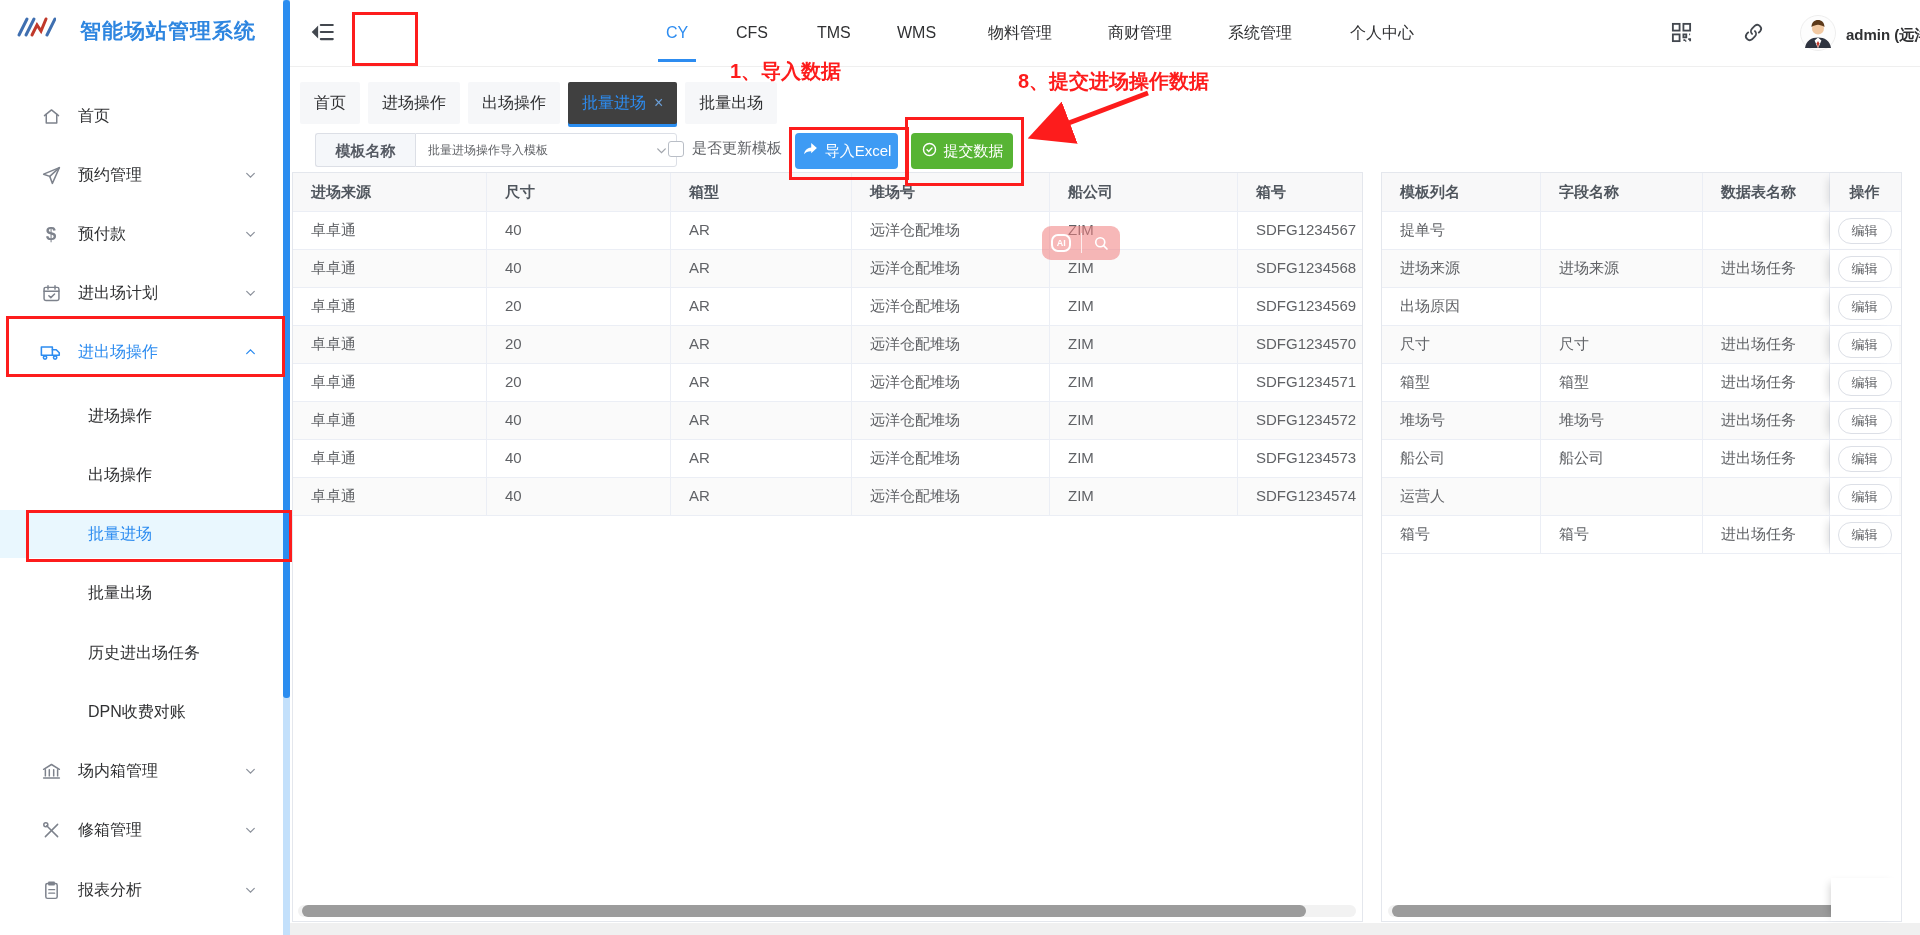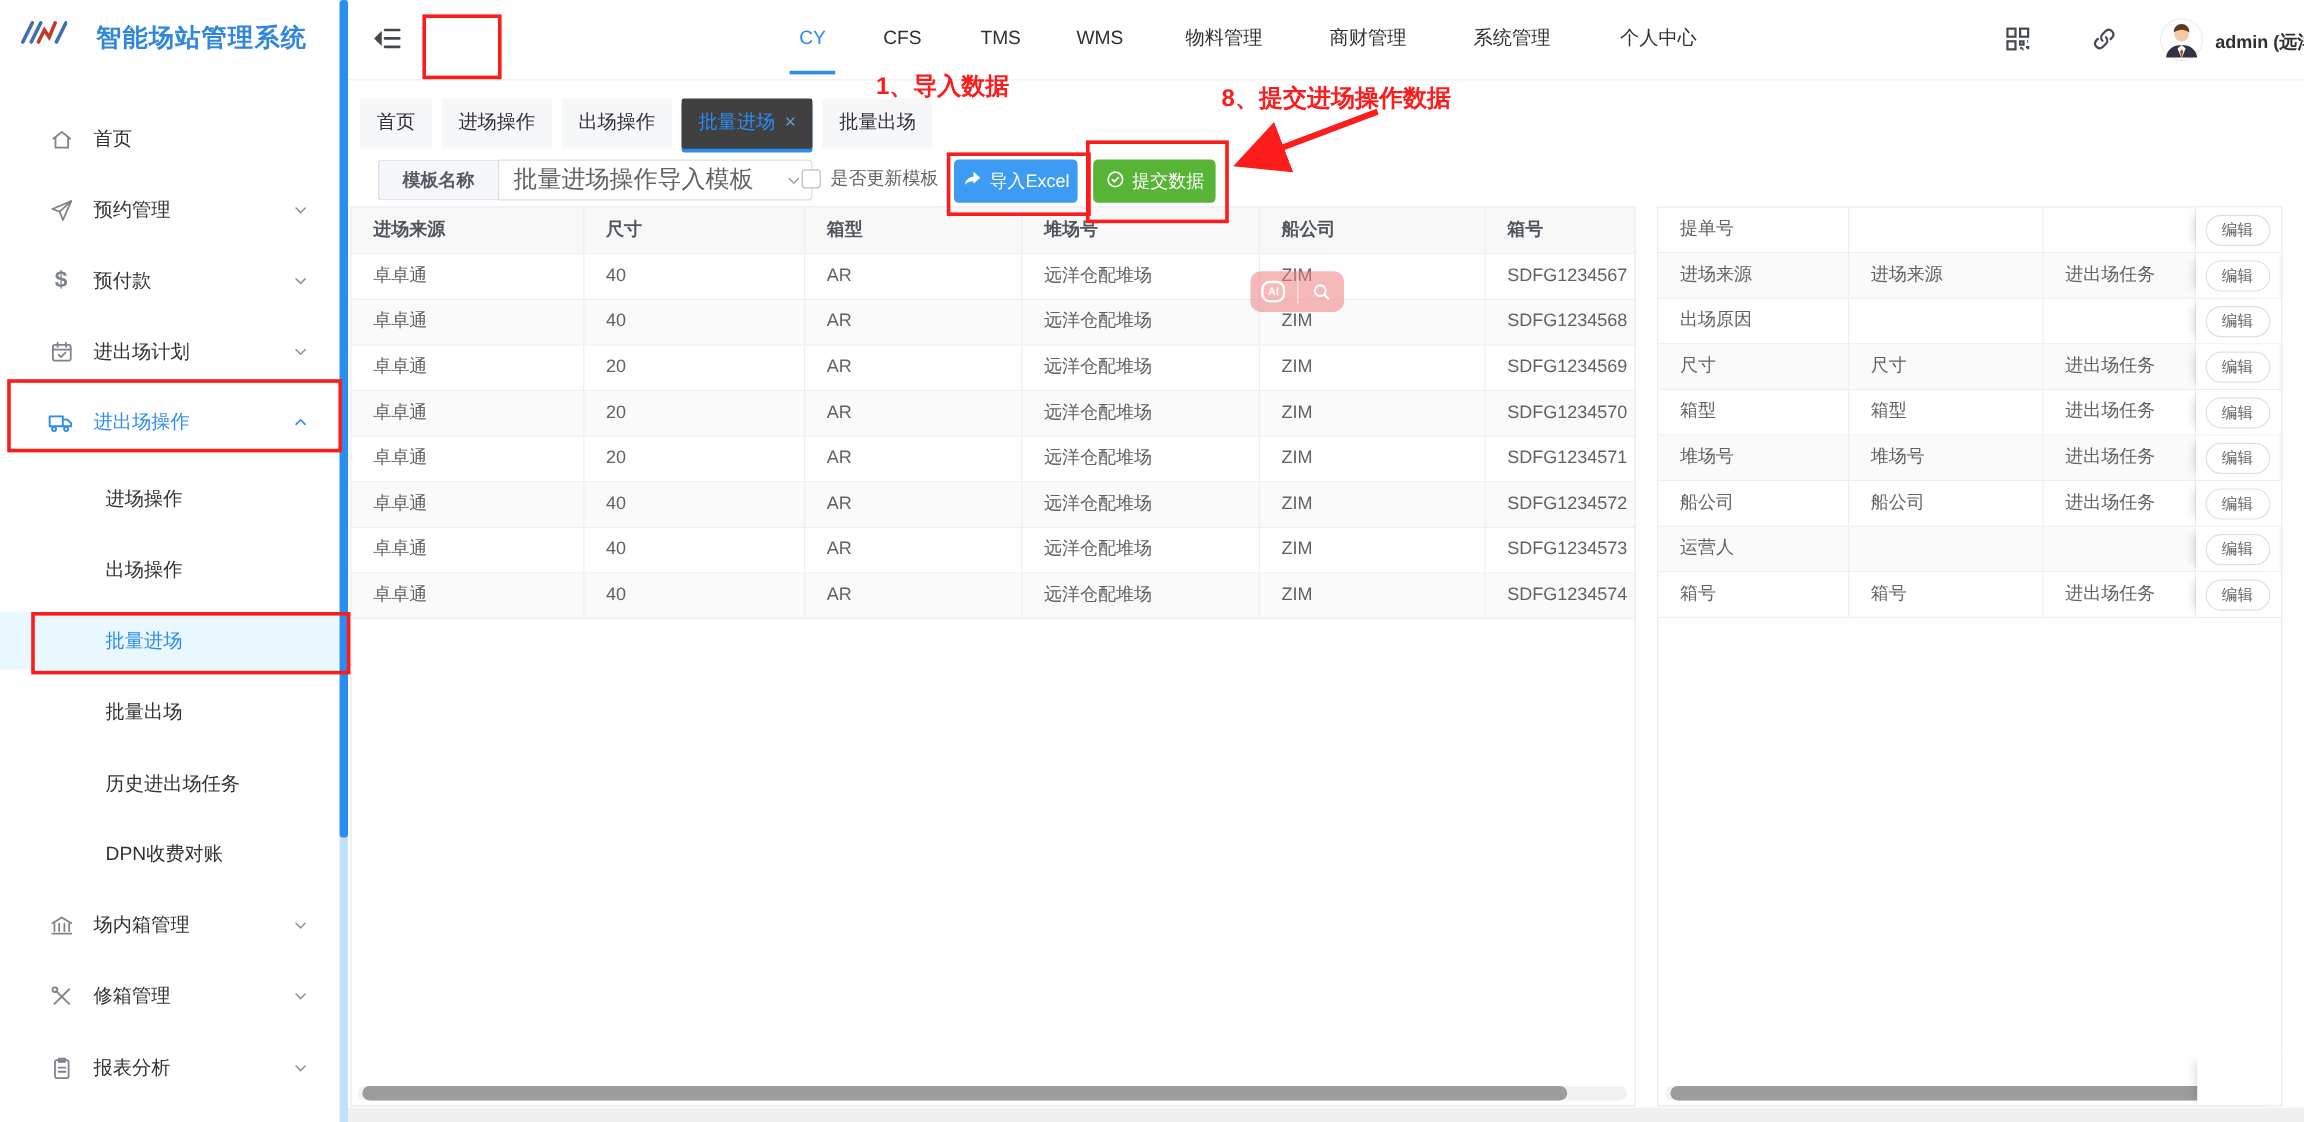--- a/index.html
+++ b/index.html
@@ -44,21 +44,21 @@
             cursor:pointer;border-radius:2px;white-space:nowrap;}
   .page-tab.active{background:#404040;color:#2d8cf0;box-shadow:0 3px 0 0 #2a8df0;}
   .page-tab .tab-close{margin-left:8px;color:#6b9fd8;font-size:16px;}
 
   
   #toolbar{position:absolute;left:290px;top:128px;width:1630px;height:44px;z-index:3;}
   #tpl-label{position:absolute;left:25px;top:5px;width:100px;height:34px;line-height:34px;text-align:center;
              background:#f5f7fa;border:1px solid #dcdfe6;border-right:none;font-size:15px;color:#555a63;
              font-weight:bold;box-sizing:border-box;border-radius:3px 0 0 3px;}
   #tpl-select{position:absolute;left:125px;top:5px;width:262px;height:34px;background:#fff;border:1px solid #dcdfe6;
-              box-sizing:border-box;border-radius:0 3px 3px 0;font-size:20px;color:#606266;line-height:32px;
+              box-sizing:border-box;border-radius:0 3px 3px 0;font-size:12px;color:#606266;line-height:32px;
               padding-left:12px;cursor:pointer;}
   #tpl-select .sel-chev{position:absolute;right:8px;top:10px;color:#a0a4ab;display:inline-flex;}
   #upd-checkbox{position:absolute;left:378px;top:13px;width:16px;height:16px;border:1px solid #b9bec6;
                 border-radius:3px;background:#fff;cursor:pointer;box-sizing:border-box;}
   #upd-label{position:absolute;left:402px;top:5px;height:34px;line-height:34px;font-size:15px;color:#606266;font-family:Liberation Mono, monospace;}
   .act-btn{position:absolute;top:5px;height:36px;border-radius:4px;color:#fff;font-size:15px;display:flex;
            align-items:center;justify-content:center;gap:6px;cursor:pointer;}
   #import-btn{left:505px;width:103px;background:#3e9bf4;}
   #submit-btn{left:621px;width:102px;background:#57b434;}
 
@@ -407,20 +407,26 @@
       <div class="trow stripe">
         <div class="td" style="width: 194px;">卓卓通</div>
         <div class="td" style="width: 184px;">40</div>
         <div class="td" style="width: 181px;">AR</div>
         <div class="td" style="width: 198px;">远洋仓配堆场</div>
         <div class="td" style="width: 188px;">ZIM</div>
         <div class="td" style="width: 122px;">SDFG1234574</div>
       </div>
     </div>
   <div id="right-table" class="tbl">
+      <div class="thead">
+        <div class="th" style="width: 159px;">模板列名</div>
+        <div class="th" style="width: 162px;">字段名称</div>
+        <div class="th" style="width: 127px;">数据表名称</div>
+        <div class="th op-head" style="width: 69px;">操作</div>
+      </div>
       <div class="trow">
         <div class="td" style="width: 159px;">提单号</div>
         <div class="td" style="width: 162px;"></div>
         <div class="td" style="width: 127px;"></div>
         <div class="td op-cell" style="width: 69px;">
           <button class="edit-btn">编辑</button>
         </div>
       </div>
       <div class="trow stripe">
         <div class="td" style="width: 159px;">进场来源</div>

